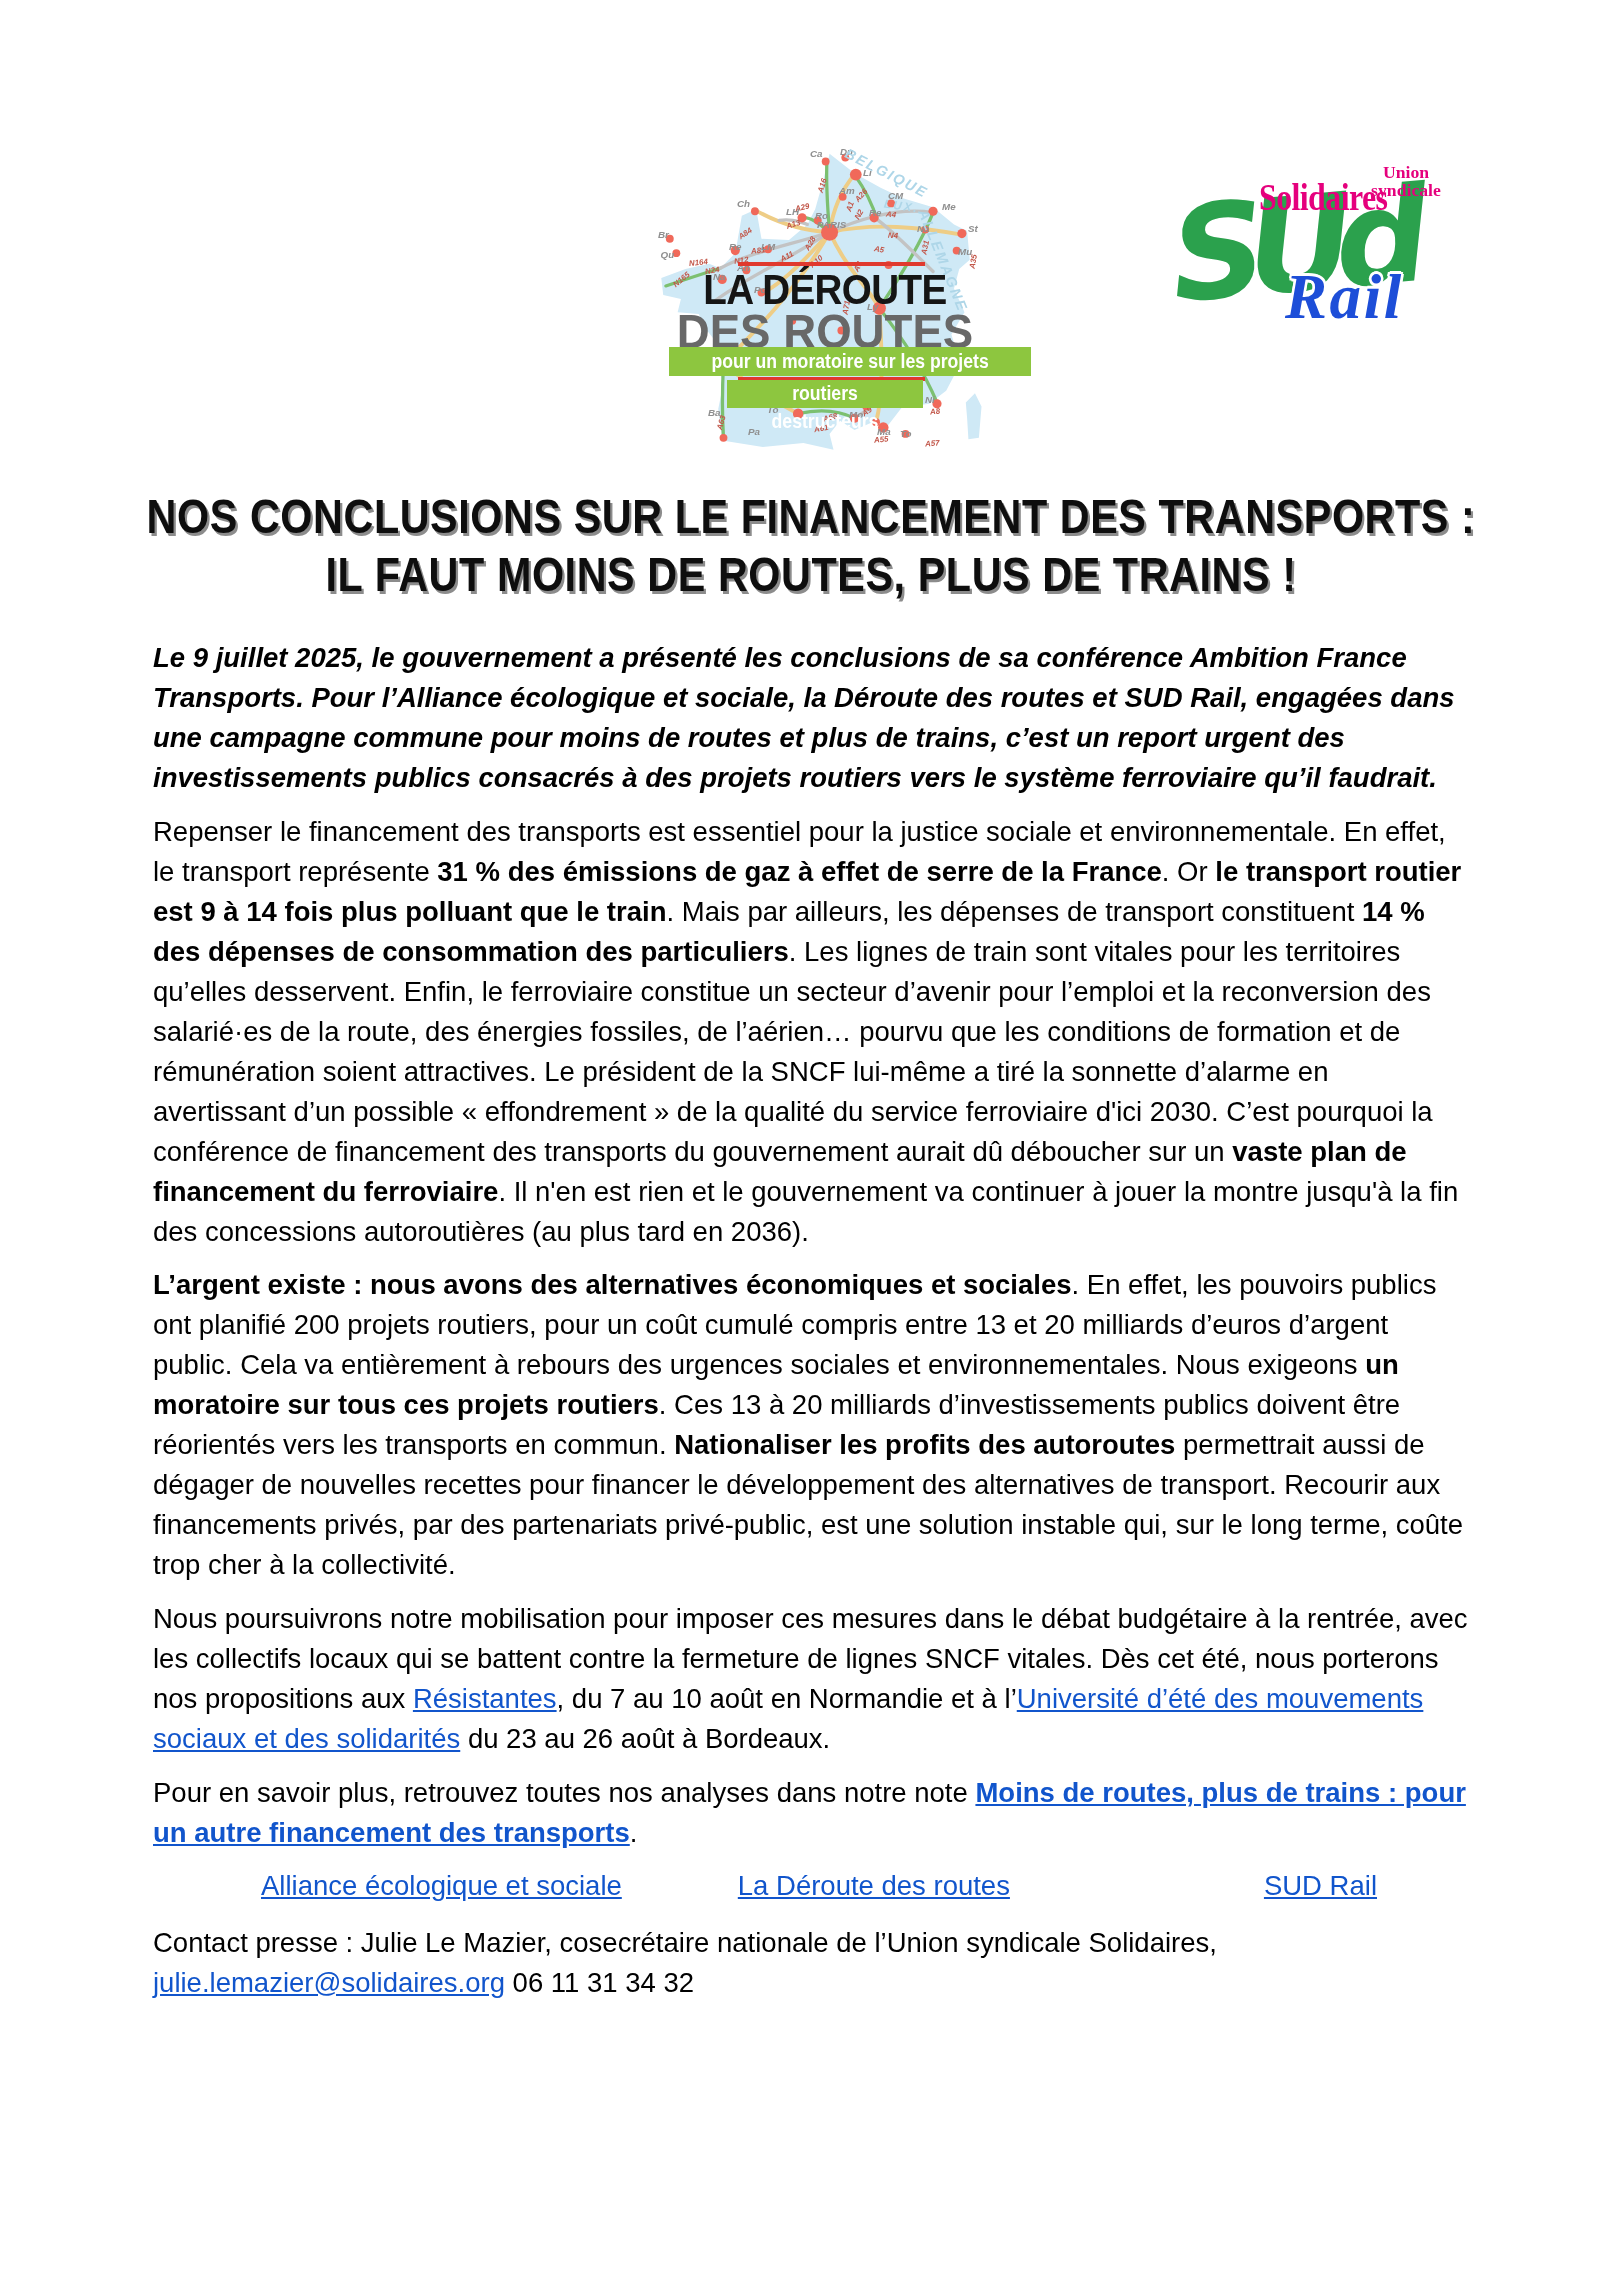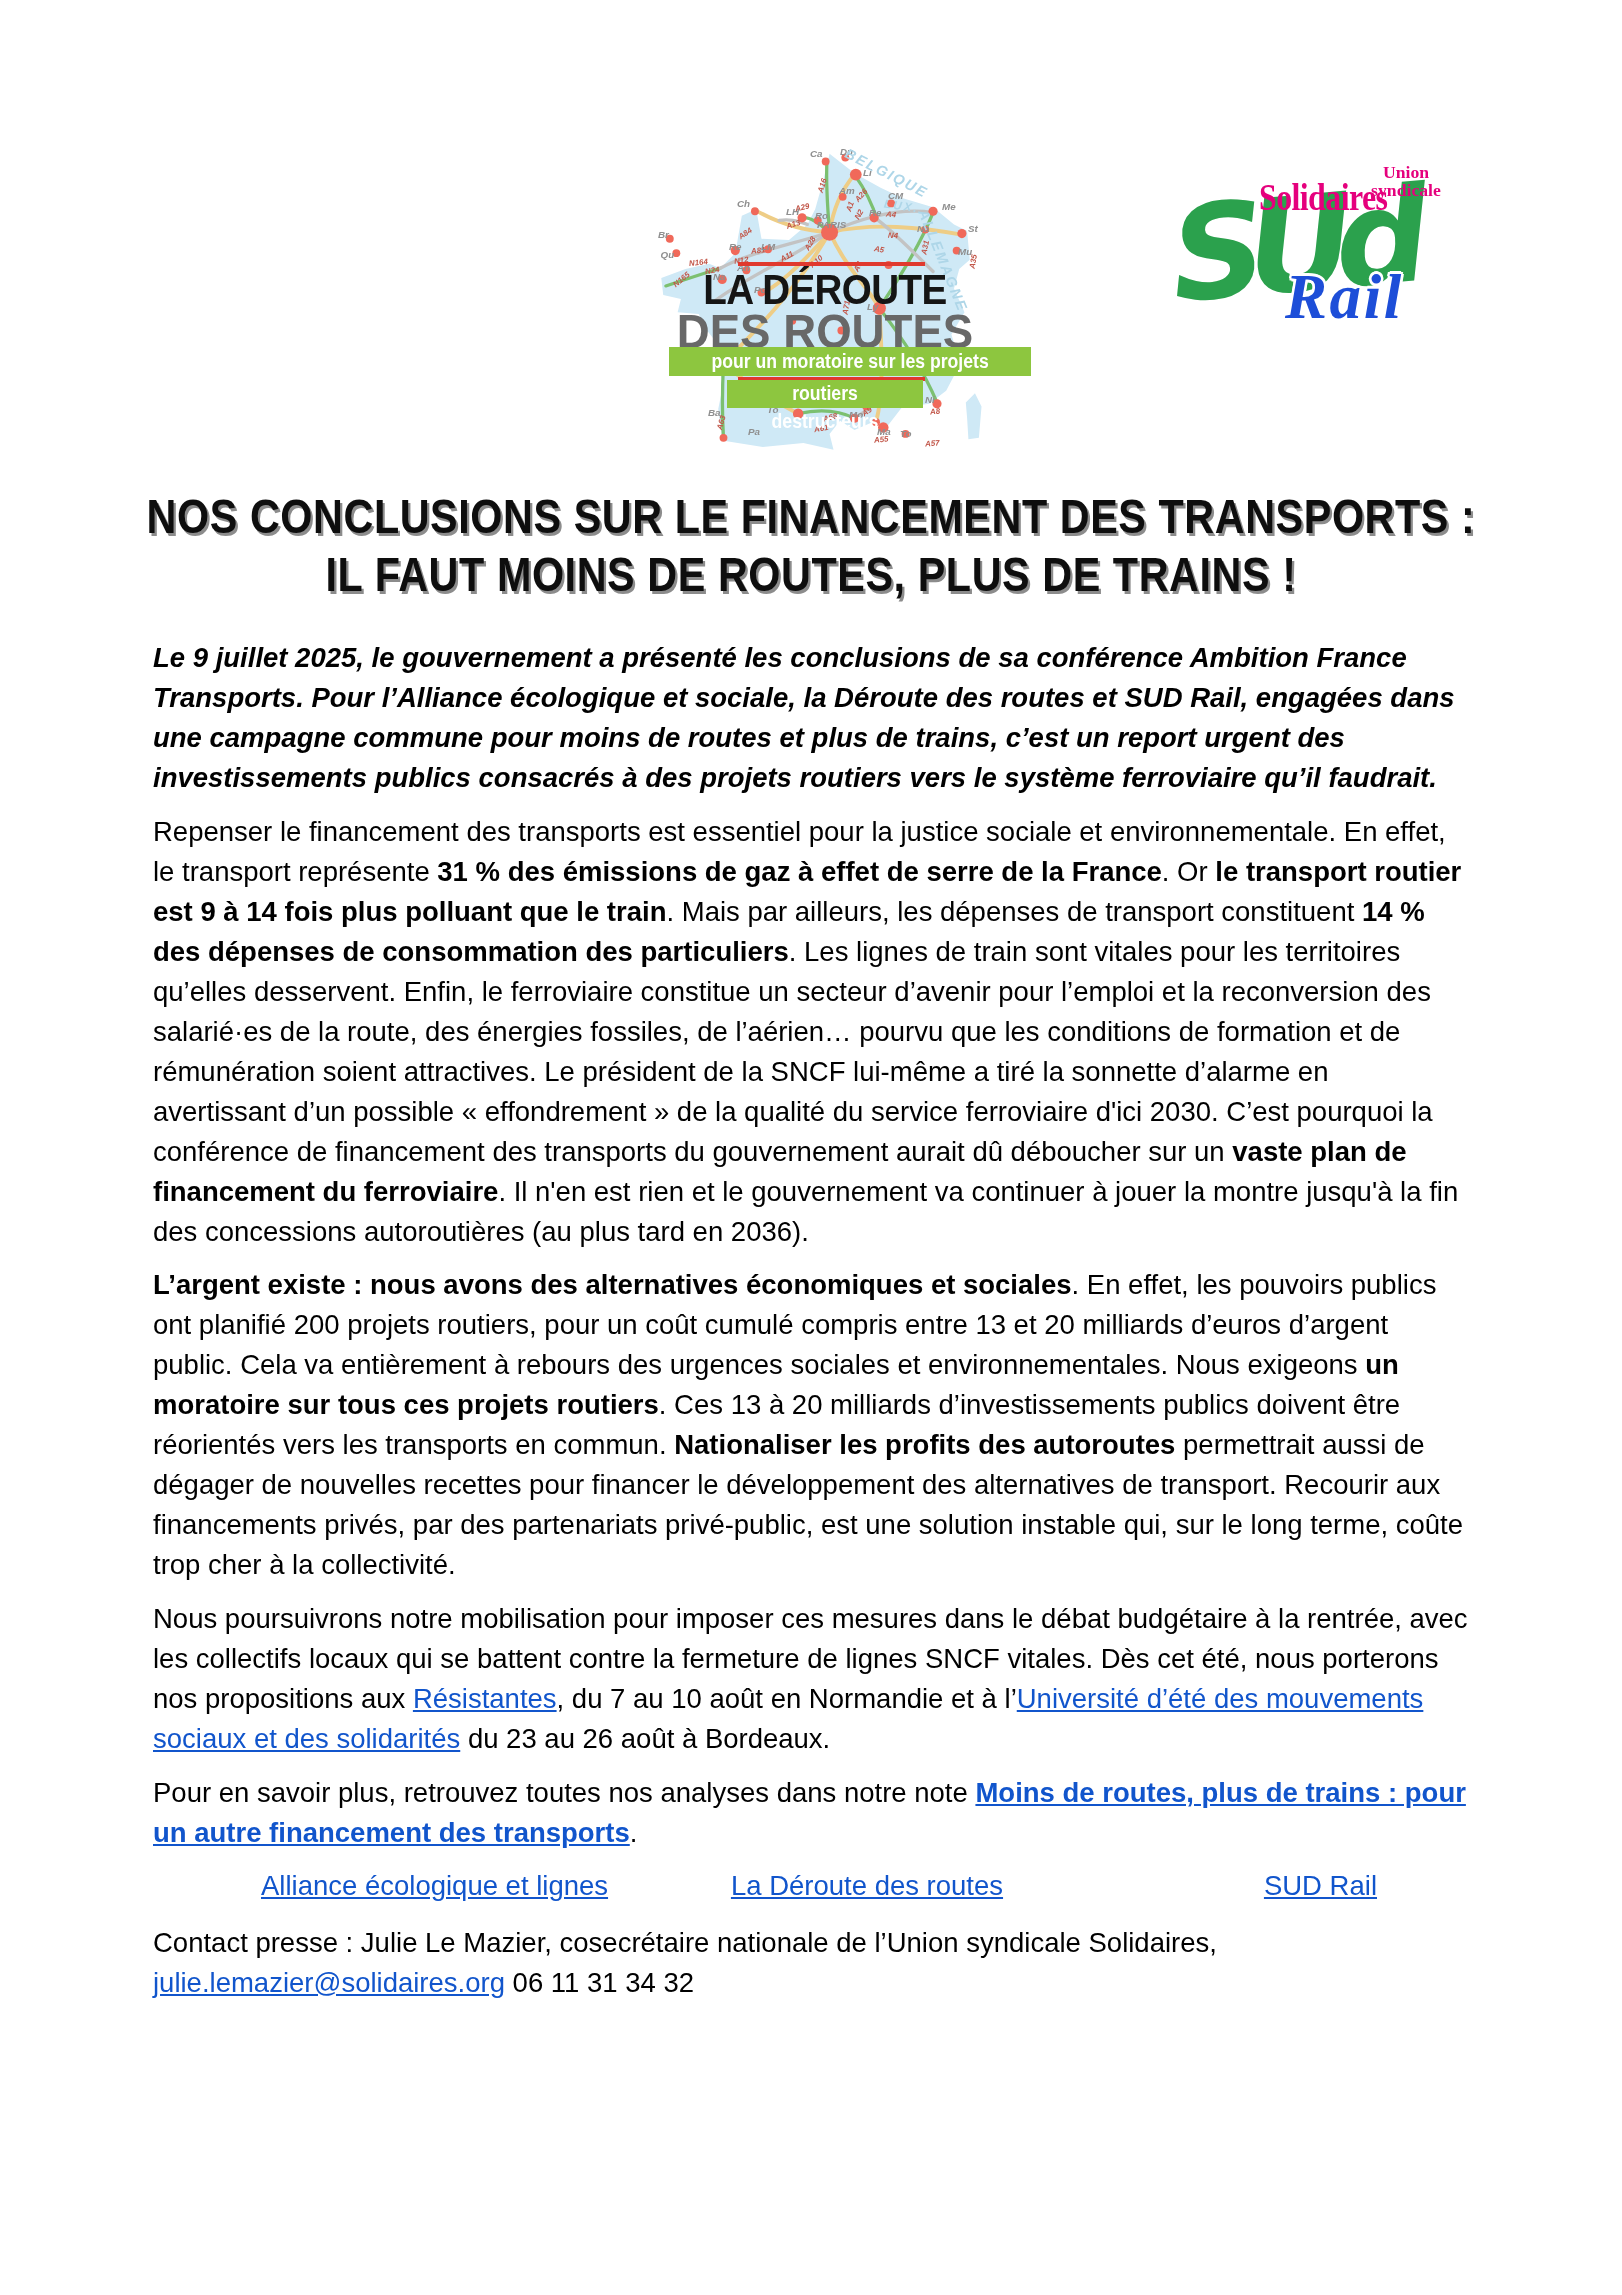--- a/index.html
+++ b/index.html
@@ -238,21 +238,21 @@
     <div class="title-line">IL FAUT MOINS DE ROUTES, PLUS DE TRAINS !</div>
   </section>
 
   <main class="content">
       <p class="lead"><span class="b i">Le 9 juillet 2025, le gouvernement a présenté les conclusions de sa conférence Ambition France Transports. Pour l’Alliance écologique et sociale, la Déroute des routes et SUD Rail, engagées dans une campagne commune pour moins de routes et plus de trains, c’est un report urgent des investissements publics consacrés à des projets routiers vers le système ferroviaire qu’il faudrait.</span></p>
       <p class="body"><span>Repenser le financement des transports est essentiel pour la justice sociale et environnementale. En effet, le transport représente </span><span class="b">31 % des émissions de gaz à effet de serre de la France</span><span>. Or </span><span class="b">le transport routier est 9 à 14 fois plus polluant que le train</span><span>. Mais par ailleurs, les dépenses de transport constituent </span><span class="b">14 % des dépenses de consommation des particuliers</span><span>. Les lignes de train sont vitales pour les territoires qu’elles desservent. Enfin, le ferroviaire constitue un secteur d’avenir pour l’emploi et la reconversion des salarié·es de la route, des énergies fossiles, de l’aérien… pourvu que les conditions de formation et de rémunération soient attractives. Le président de la SNCF lui-même a tiré la sonnette d’alarme en avertissant d’un possible « effondrement » de la qualité du service ferroviaire d'ici 2030. C’est pourquoi la conférence de financement des transports du gouvernement aurait dû déboucher sur un </span><span class="b">vaste plan de financement du ferroviaire</span><span>. Il n'en est rien et le gouvernement va continuer à jouer la montre jusqu'à la fin des concessions autoroutières (au plus tard en 2036).</span></p>
       <p class="body"><span class="b">L’argent existe : nous avons des alternatives économiques et sociales</span><span>. En effet, les pouvoirs publics ont planifié 200 projets routiers, pour un coût cumulé compris entre 13 et 20 milliards d’euros d’argent public. Cela va entièrement à rebours des urgences sociales et environnementales. Nous exigeons </span><span class="b">un moratoire sur tous ces projets routiers</span><span>. Ces 13 à 20 milliards d’investissements publics doivent être réorientés vers les transports en commun. </span><span class="b">Nationaliser les profits des autoroutes</span><span> permettrait aussi de dégager de nouvelles recettes pour financer le développement des alternatives de transport. Recourir aux financements privés, par des partenariats privé-public, est une solution instable qui, sur le long terme, coûte trop cher à la collectivité.</span></p>
       <p class="body"><span>Nous poursuivrons notre mobilisation pour imposer ces mesures dans le débat budgétaire à la rentrée, avec les collectifs locaux qui se battent contre la fermeture de lignes SNCF vitales. Dès cet été, nous porterons nos propositions aux </span><a href="#">Résistantes</a><span>, du 7 au 10 août en Normandie et à l’</span><a href="#">Université d’été des mouvements sociaux et des solidarités</a><span> du 23 au 26 août à Bordeaux.</span></p>
       <p class="body"><span>Pour en savoir plus, retrouvez toutes nos analyses dans notre note </span><a href="#" class="b">Moins de routes, plus de trains : pour un autre financement des transports</a><span>.</span></p>
       <div class="links-row">
-        <a href="#">Alliance écologique et lignes</a>
+        <a href="#">Alliance écologique et sociale</a>
         <a href="#" class="mid">La Déroute des routes</a>
         <a href="#">SUD Rail</a>
       </div>
       <p class="body contact"><span>Contact presse : Julie Le Mazier, cosecrétaire nationale de l’Union syndicale Solidaires, </span><a href="#">julie.lemazier@solidaires.org</a><span> 06 11 31 34 32</span></p>
     </main>
 
 </div>
 
 
 </body></html>

